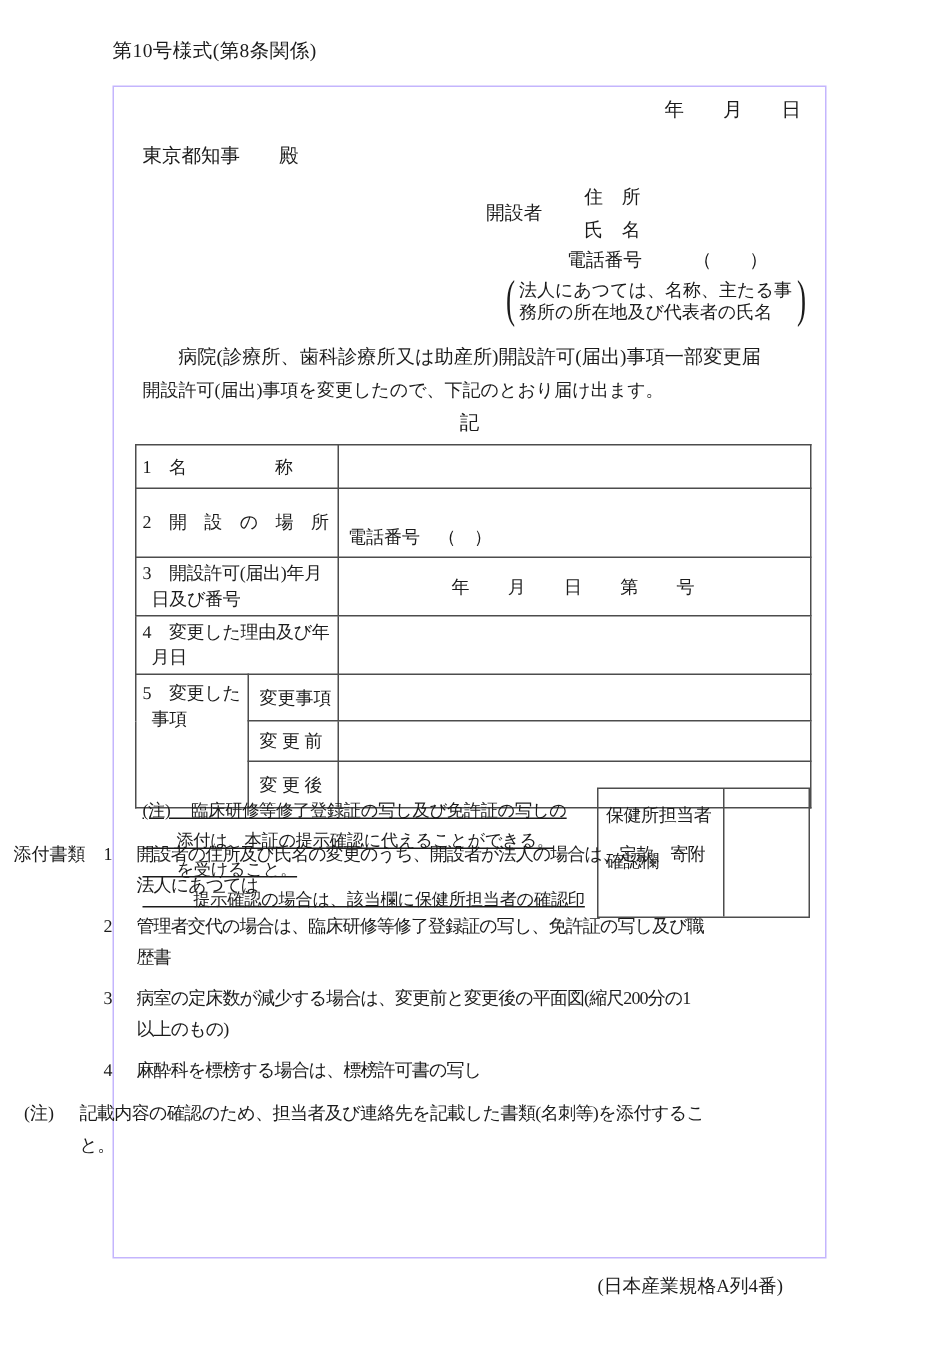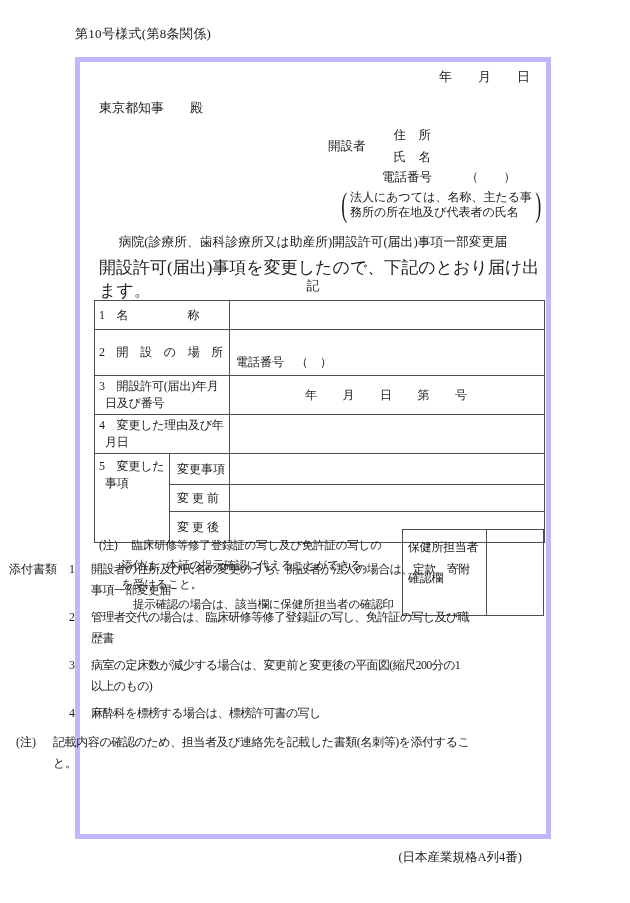--- a/index.html
+++ b/index.html
@@ -12,21 +12,21 @@
   .page { position:absolute; inset:0;padding-left:48px; }
 
   .form-number {
     position:absolute; left:75px; top:25px;
     font-size:13px; letter-spacing:.3px;
   }
 
   .frame {
     position:absolute; left:75px; top:57px;
     width:476px; height:782px;
-    border:5px solid #c4b5fd;
+    border:1px solid #c4b5fd;
     box-sizing:border-box;
   }
 
   .date-line {
     position:absolute; top:6px; right:16px;
     font-size:13px;
   }
 
   .addressee-row {
     position:absolute; top:37px; left:19px;
@@ -49,21 +49,21 @@
     font-size:33px; font-weight:400; line-height:1;
     transform:scaleX(.55) scaleY(1.05);
     display:inline-block; width:10px; text-align:center;
   }
   .bracket-lines { font-size:12px; line-height:15px; padding:0 1px; }
 
   .doc-title {
     position:absolute; top:172px; left:0; width:100%;
     text-align:center; font-size:12.8px;
   }
-  .intro-line { position:absolute; top:194px; left:19px; font-size:17px; }
+  .intro-line { position:absolute; top:194px; left:19px; font-size:12px; }
   .ki-mark { position:absolute; top:215px; left:0; width:100%; text-align:center; font-size:13px; }
 
   
   .main-table { position:absolute; top:238px; left:14px; }
   table { border-collapse:collapse; table-layout:fixed; width:450px; }
   td {
     border:1px solid #4d4d4d;
     font-size:12px; padding:2px 4px;
     vertical-align:middle;
     overflow:hidden;
@@ -77,21 +77,21 @@
   td.val-permit { padding-left:75px; letter-spacing:.5px; }
   td.sub { padding-left:7px;margin-left:20px; }
 
   
   .note-row { position:absolute; top:467px; left:14px; width:450px; display:flex; }
   .note-text {
     width:308px; box-sizing:border-box;
     padding:7px 0 0 5px;
     font-size:11.5px; line-height:19.5px; letter-spacing:-.2px;
   }
-  .note-text > div { white-space:pre; }
+  .note-text > div { white-space:pre;text-decoration:underline; }
   .stamp-box {
     width:142px; height:87px; box-sizing:border-box;
     border:1px solid #4d4d4d; display:flex;
   }
   .stamp-label {
     width:84px; box-sizing:border-box;
     border-right:1px solid #4d4d4d;
     padding:9px 4px 0 5px; font-size:12px;
     display:flex; flex-direction:column; gap:14px;
     letter-spacing:-.3px;
@@ -223,21 +223,21 @@
     </div>
 
   </div>
 
   <div class="attachments">
     <div class="att-row">
       <div class="att-label">添付書類</div>
       <div class="att-num">1</div>
       <div class="att-text">
         <div>開設者の住所及び氏名の変更のうち、開設者が法人の場合は、定款、寄附</div>
-        <div>事項一部変更届</div>
+        <div>法人にあつては</div>
       </div>
     </div>
     <div class="att-row">
       <div class="att-label"></div>
       <div class="att-num">2</div>
       <div class="att-text">
         <div>管理者交代の場合は、臨床研修等修了登録証の写し、免許証の写し及び職</div>
         <div>歴書</div>
       </div>
     </div>

